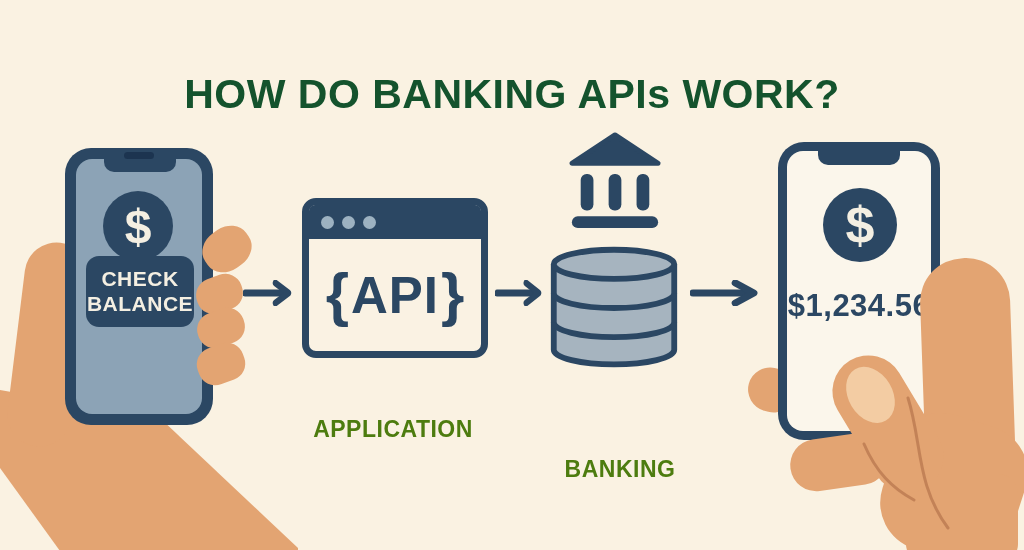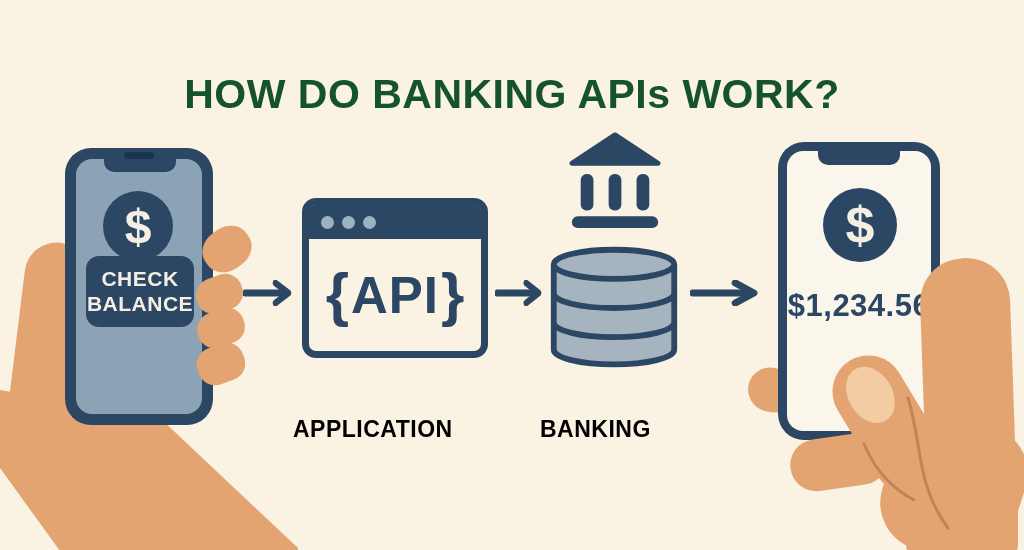--- a/index.html
+++ b/index.html
@@ -81,25 +81,25 @@
     display:flex;align-items:center;justify-content:center;
     font-weight:bold;color:#2B4763;
   }
   .api-code .brace{font-size:60px;line-height:1;padding:0 1px;}
   .api-code .api{font-size:51px;letter-spacing:1px;padding:0 1px;}
   
   .bank-icon{position:absolute;left:566px;top:130px;z-index:2;}
   .db-icon{position:absolute;left:546px;top:245px;z-index:2;}
   
   .step-label{
-    position:absolute;top:414px;text-align:left;
-    font-size:23px;font-weight:bold;letter-spacing:0.5px;color:#000000;line-height:1.35;
+    position:absolute;top:414px;text-align:center;
+    font-size:23px;font-weight:bold;letter-spacing:0.5px;color:#4d7c0f;line-height:1.35;
   }
   .label-application{left:293px;width:200px;}
-  .label-core{left:540px;width:160px;}
+  .label-core{left:540px;width:160px;margin-top:40px;}
 </style>
 </head>
 <body>
 
 <div class="canvas">
 
   <h1 class="title">HOW DO BANKING APIs WORK?</h1>
 
   <div class="skin l-wrist"></div>
   <div class="skin l-palm"></div>

